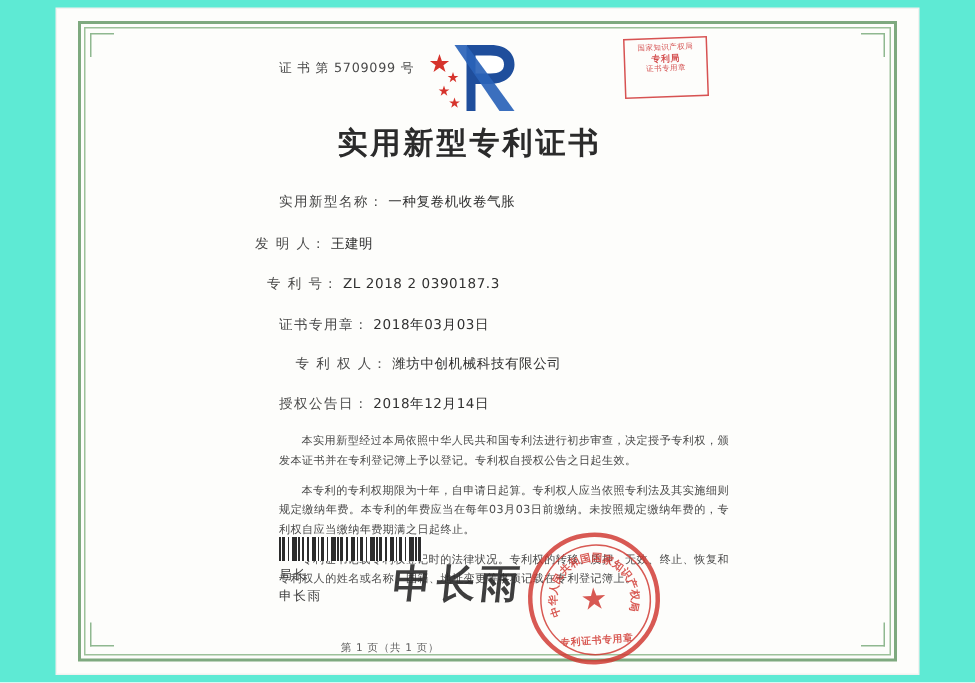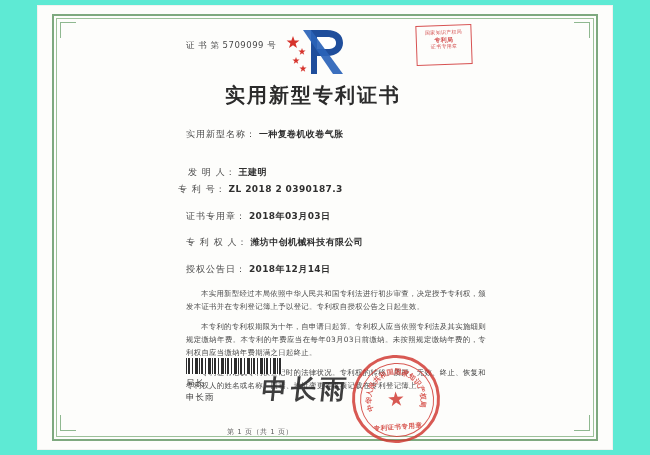--- a/index.html
+++ b/index.html
@@ -131,28 +131,27 @@
   }
   .field .lbl {
     display: inline-block;
     color: #4a4a4a;
     letter-spacing: 1px;
   }
   .field .val {
     display: inline-block;
     color: #2f2f2f;
     letter-spacing: 0.4px;
-    font-weight: bold;
   }
 
   .f-name    { left: 186px; top: 128px; }
-  .f-inv     { left: 188px; top: 156px; margin-top: 10px; }
+  .f-inv     { left: 170px; top: 156px; }
   .f-patno   { left: 178px; top: 183px; }
   .f-appdate { left: 186px; top: 210px; }
-  .f-owner   { left: 186px; top: 236px; }
+  .f-owner   { left: 197px; top: 236px; }
   .f-grant   { left: 186px; top: 263px; }
 
   
   .body-text {
     position: absolute;
     left: 186px;
     top: 287px;
     width: 300px;
     font-size: 7.4px;
     line-height: 13px;

